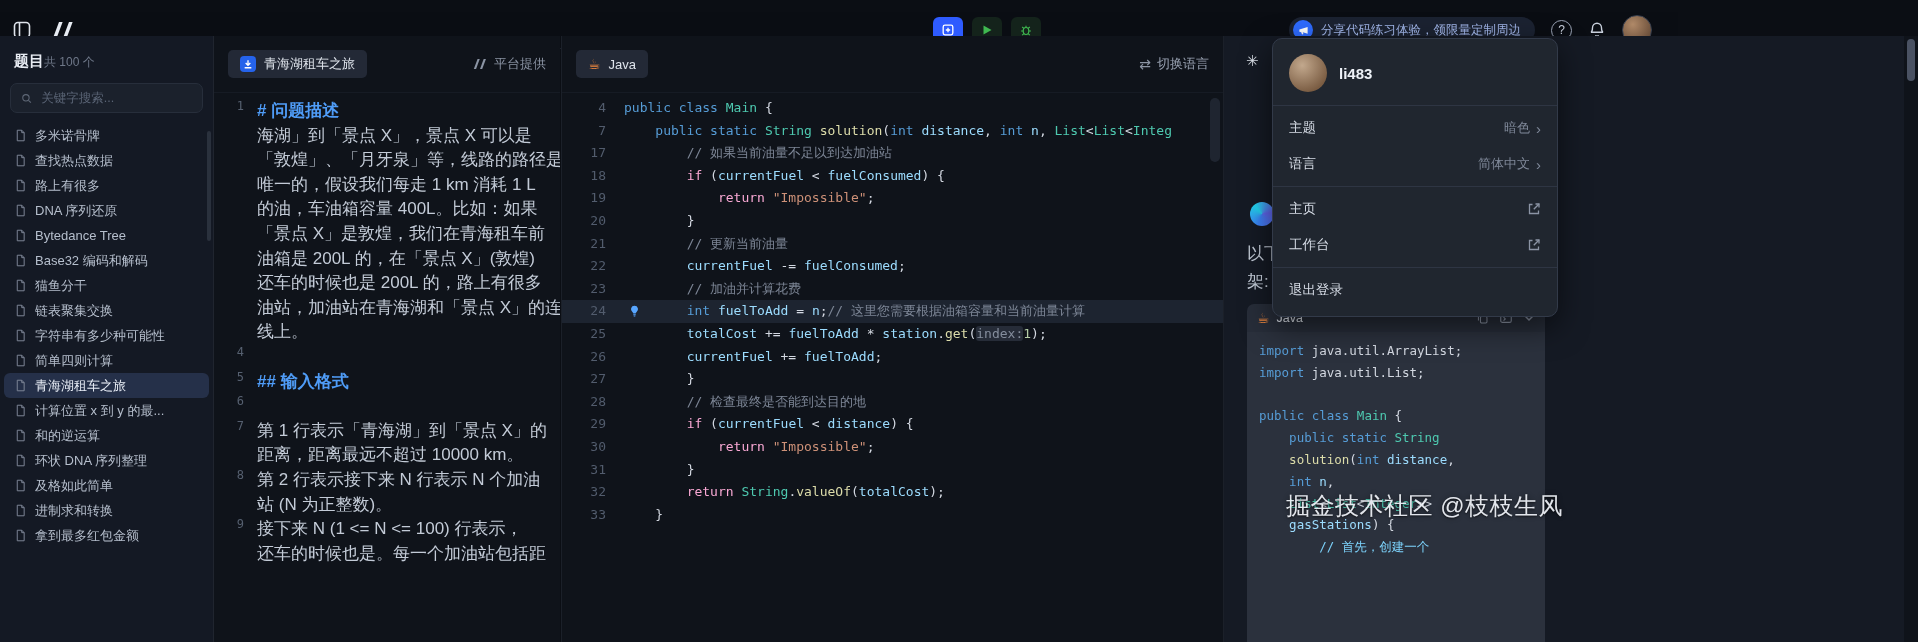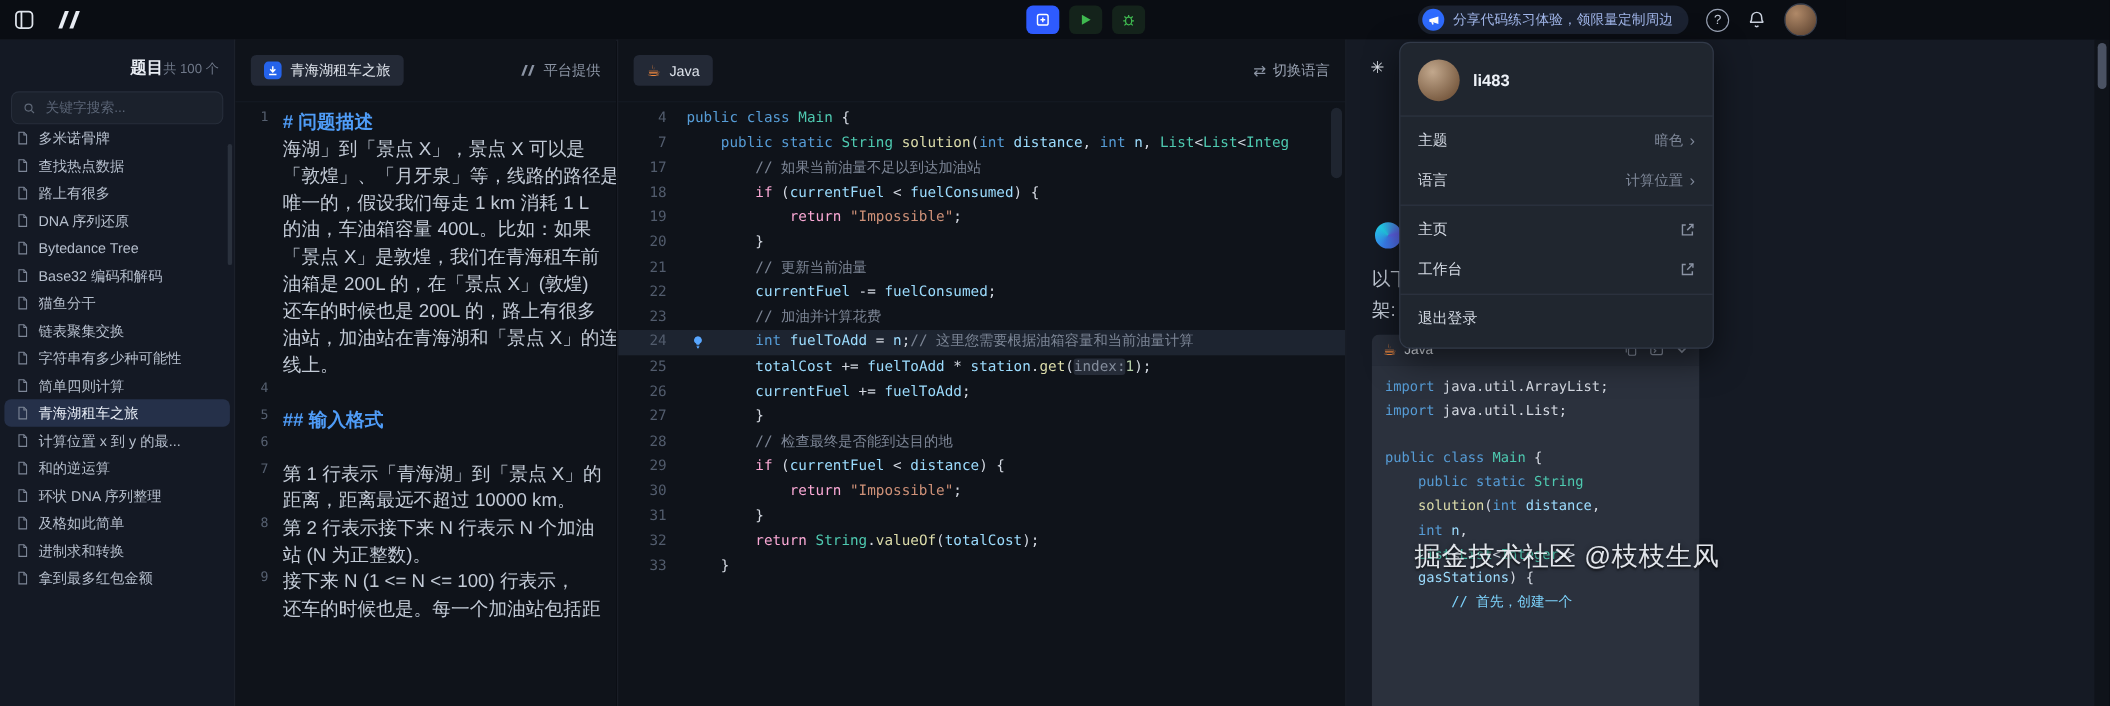--- a/index.html
+++ b/index.html
@@ -1,43 +1,43 @@
 <!DOCTYPE html>
 <html><head>
 <meta charset="utf-8">
 <style>
   html,body{margin:0;padding:0}
   body{background:#0b0e14;font-family:"Liberation Sans","DejaVu Sans",sans-serif;-webkit-font-smoothing:antialiased}
   .page{position:relative;width:1918px;height:642px;overflow:hidden;background:#0b0e14}
 
   
-  .topbar{position:absolute;left:0;top:0;width:1678px;height:36px;background:#0a0d13;border-bottom:1px solid #1c212c}
+  .topbar{position:absolute;left:0;top:12px;width:1678px;height:36px;background:#0a0d13;border-bottom:1px solid #1c212c}
   .tb-left{position:absolute;left:12px;top:0;height:36px;display:flex;align-items:center;gap:18px}
   .tb-ic{display:inline-flex;align-items:center;justify-content:center;cursor:pointer}
   .tb-center{position:absolute;left:933px;top:5px;display:flex;gap:9px}
   .tb-btn{width:30px;height:26px;border:none;border-radius:6px;display:flex;align-items:center;justify-content:center;cursor:pointer;padding:0}
   .btn-add{background:#2e5bff}
   .btn-run,.btn-debug{background:#14231b}
   .tb-right{position:absolute;right:26px;top:0;height:36px;display:flex;align-items:center;gap:16px}
   .banner{height:26px;border-radius:13px;background:#1b2231;display:flex;align-items:center;gap:8px;padding:0 14px 0 4px;cursor:pointer}
   .banner-icon{width:20px;height:20px;border-radius:50%;background:#2e6bff;display:flex;align-items:center;justify-content:center}
   .banner-text{font-size:12.5px;color:#a3b8ec;white-space:nowrap}
   .help{width:19px;height:19px;border-radius:50%;border:1.5px solid #99a2b4;color:#c6cdda;font-size:12px;display:flex;align-items:center;justify-content:center;cursor:pointer}
   .bell{display:inline-flex;cursor:pointer}
   .avatar{width:28px;height:28px;border-radius:50%;background:radial-gradient(circle at 35% 30%,#b08968,#6b4f3a 75%);border:1px solid #3a4150;cursor:pointer}
 
   
   .sidebar{position:absolute;left:0;top:36px;width:213px;bottom:0;background:#141924;border-right:1px solid #20252f}
-  .sb-head{display:flex;justify-content:flex-end;align-items:baseline;padding:16px 14px 0}
+  .sb-head{display:flex;justify-content:flex-start;align-items:baseline;padding:16px 14px 0}
   .sb-title{font-size:15px;font-weight:700;color:#e8ecf3}
   .sb-count{font-size:12px;color:#6f7889}
   .sb-search{margin:12px 10px 0;height:28px;display:flex;align-items:center;gap:7px;padding:0 10px;background:#1b212c;border:1px solid #272e3b;border-radius:7px}
   .sb-search input{background:transparent;border:none;outline:none;color:#aeb7c6;font-size:12.5px;width:100%;font-family:inherit}
   .sb-search input::placeholder{color:#5a6475}
-  .sb-list{}
+  .sb-list{margin-top:10px}
   .sb-item{height:25px;display:flex;align-items:center;gap:8px;padding:0 10px;margin:0 4px;border-radius:6px;color:#b6bfcd;font-size:13px;cursor:pointer}
   .sb-item svg{color:#7e8798;flex:none}
   .sb-item.active{background:#253049;color:#e9eef7}
   .sb-label{white-space:nowrap;overflow:hidden;text-overflow:ellipsis}
   .sb-scroll{position:absolute;right:2px;top:95px;width:4px;height:110px;background:#2a313d;border-radius:3px}
 
   
   .panel-head{height:56px;display:flex;align-items:center;justify-content:space-between;padding:0 14px;border-bottom:1px solid #161b24}
   .tab-chip{display:inline-flex;align-items:center;gap:8px;height:28px;background:#232936;border-radius:5px;padding:0 12px;font-size:13px;color:#dfe4ec;cursor:pointer;white-space:nowrap}
 
@@ -488,21 +488,21 @@
       <div class="um-row">
         <span class="um-label">主题</span>
         <span class="um-value">
           <span>暗色</span>
           <span class="chev">›</span>
         </span>
       </div>
       <div class="um-row">
         <span class="um-label">语言</span>
         <span class="um-value">
-          <span>计算位置</span>
+          <span>简体中文</span>
           <span class="chev">›</span>
         </span>
       </div>
     </div>
     <div class="um-divider"></div>
     <div class="um-group">
       <div class="um-row">
         <span class="um-label">主页</span>
         <span class="ext">
           <svg width="14" height="14" viewBox="0 0 14 14" fill="none" stroke="#8b94a5" stroke-width="1.3">

